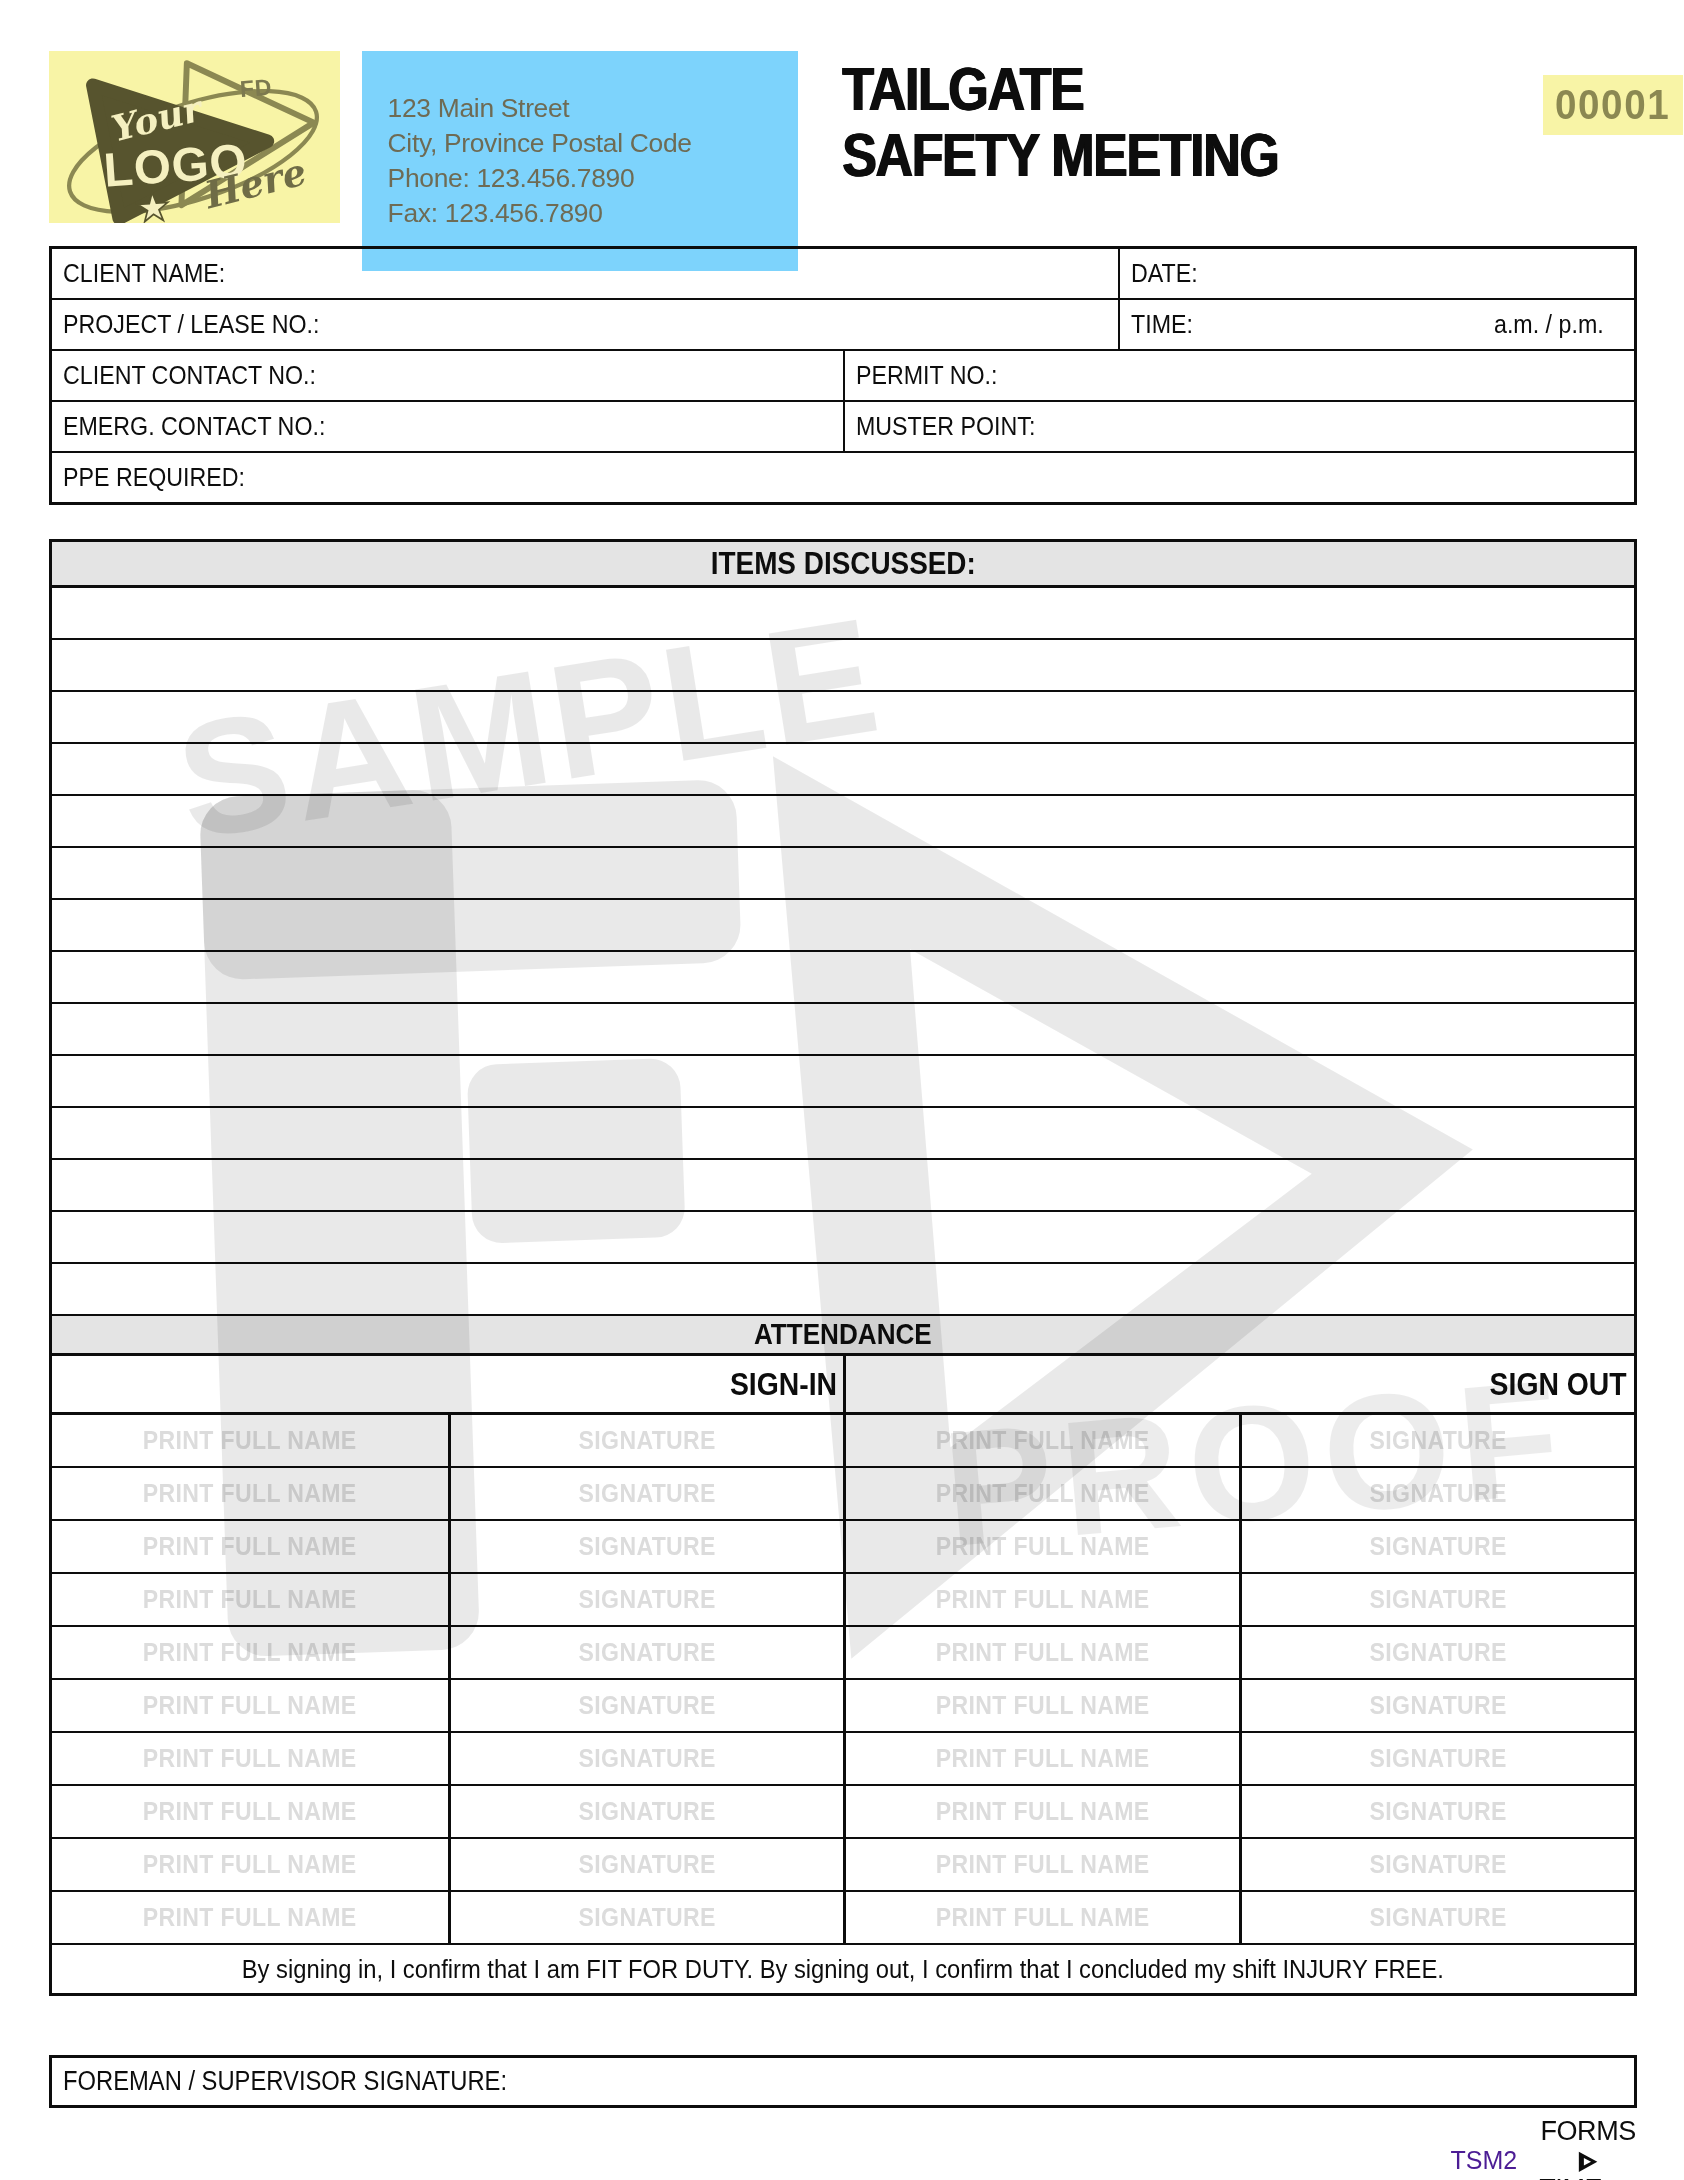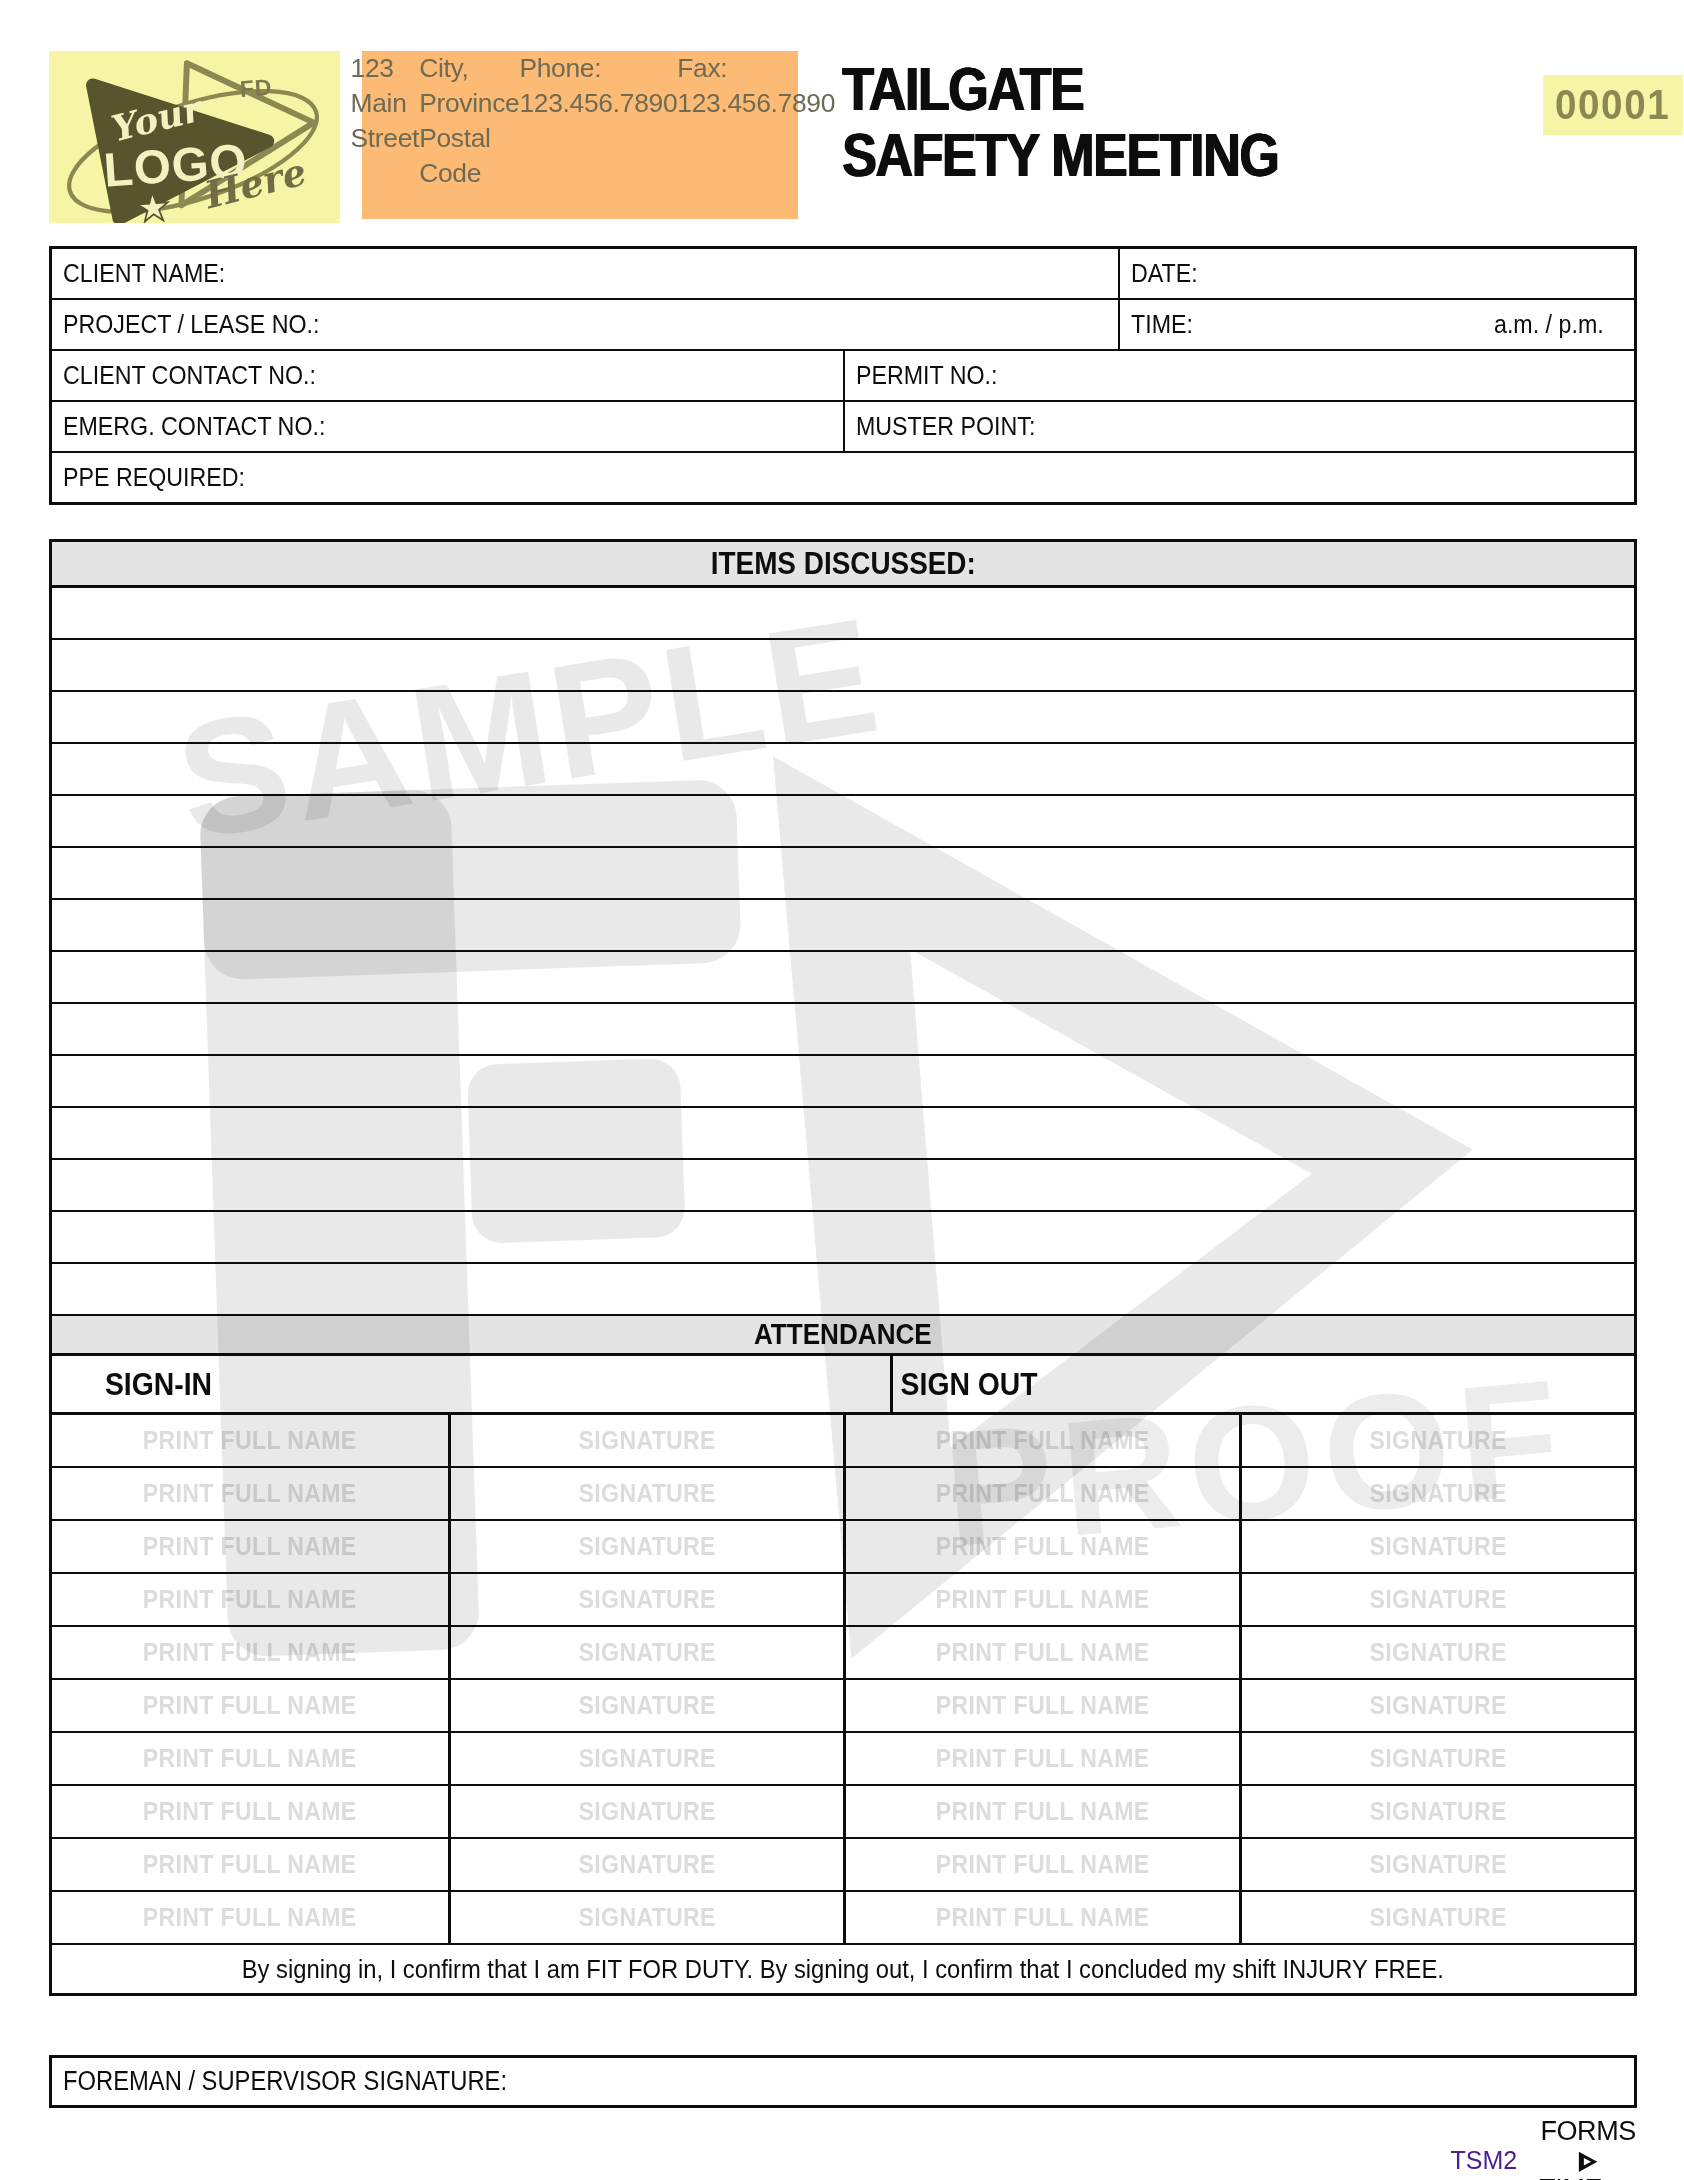--- a/index.html
+++ b/index.html
@@ -3,22 +3,22 @@
 <meta charset="utf-8">
 <style>
   html,body{margin:0;padding:0;background:#fff;}
   .page{position:relative;width:1685px;height:2181px;background:#fff;overflow:hidden;
         font-family:"Liberation Sans", sans-serif;color:#0d0d0d;}
   .cond{display:inline-block;transform:scaleX(.88);transform-origin:0 50%;white-space:nowrap;}
   .cond-c{display:inline-block;transform:scaleX(.9);transform-origin:50% 50%;white-space:nowrap;}
 
   
   .logo-box{position:absolute;left:49px;top:51px;width:291px;height:172px;background:#f8f4a6;}
-  .addr-box{position:absolute;left:362px;top:51px;width:436px;height:168px;background:#fdba74;
-            display:flex;flex-direction:row;justify-content:center;padding-left:25.6px;box-sizing:border-box;}
+  .addr-box{position:absolute;left:362px;top:51px;width:436px;height:220px;background:#7dd3fc;
+            display:flex;flex-direction:column;justify-content:center;padding-left:25.6px;box-sizing:border-box;}
   .addr-box div{font-size:26.4px;line-height:35px;color:#6e6b54;letter-spacing:-0.3px;}
   .title{position:absolute;left:842px;top:56px;font-weight:bold;font-size:62px;line-height:66px;
          letter-spacing:-1.7px;transform:scaleX(.84);transform-origin:0 0;
          text-shadow:1.1px 0 0 #0d0d0d,-0.6px 0 0 #0d0d0d;}
   .num-box{position:absolute;left:1543px;top:75px;width:140px;height:60px;background:#f8f4a6;
            display:flex;align-items:center;justify-content:center;}
   .num-box span{font-size:42px;font-weight:bold;color:#8b8852;letter-spacing:1.7px;transform:scaleX(.92);}
 
   
   .info-table{position:absolute;left:49px;top:246px;width:1588px;border:3.4px solid #0d0d0d;box-sizing:border-box;}
@@ -30,22 +30,22 @@
   .ampm{margin-left:auto;padding-right:15.3px;font-size:26.4px;}
 
   
   .main-table{position:absolute;left:49px;top:539px;width:1588px;border:3.4px solid #0d0d0d;box-sizing:border-box;}
   .gray-bar{height:43px;background:#e4e4e4;border-bottom:3.4px solid #0d0d0d;
             display:flex;align-items:center;justify-content:center;font-weight:bold;font-size:31px;}
   .item-row{height:50px;border-bottom:2.6px solid #0d0d0d;}
   .att-bar{height:37px;background:#e4e4e4;border-bottom:3.4px solid #0d0d0d;
            display:flex;align-items:center;justify-content:center;font-weight:bold;font-size:29px;}
   .sign-head{display:flex;height:56px;border-bottom:3.4px solid #0d0d0d;}
-  .sign-head .s-cell{width:50%;display:flex;align-items:center;justify-content:flex-start;
-                     font-weight:bold;font-size:31.5px;box-sizing:border-box;margin-left:47px;}
+  .sign-head .s-cell{width:50%;display:flex;align-items:center;justify-content:flex-end;
+                     font-weight:bold;font-size:31.5px;box-sizing:border-box;}
   .att-row{display:flex;height:51px;border-bottom:2.6px solid #0d0d0d;}
   .a-cell{width:25%;display:flex;align-items:center;justify-content:center;box-sizing:border-box;}
   .a-cell span{font-size:25.6px;font-weight:bold;color:#dcdcdc;letter-spacing:0.4px;transform:scaleX(.9);white-space:nowrap;}
   .v4{border-left:3.4px solid #0d0d0d;}
   .confirm-row{height:48px;display:flex;align-items:center;justify-content:center;font-size:26.4px;}
 
   
   .foreman-box{position:absolute;left:49px;top:2055px;width:1588px;height:53px;border:3.4px solid #0d0d0d;
                box-sizing:border-box;display:flex;align-items:center;padding-left:11px;font-size:27px;}
   .footer{position:absolute;top:2116px;right:48px;display:flex;align-items:center;gap:22px;}

